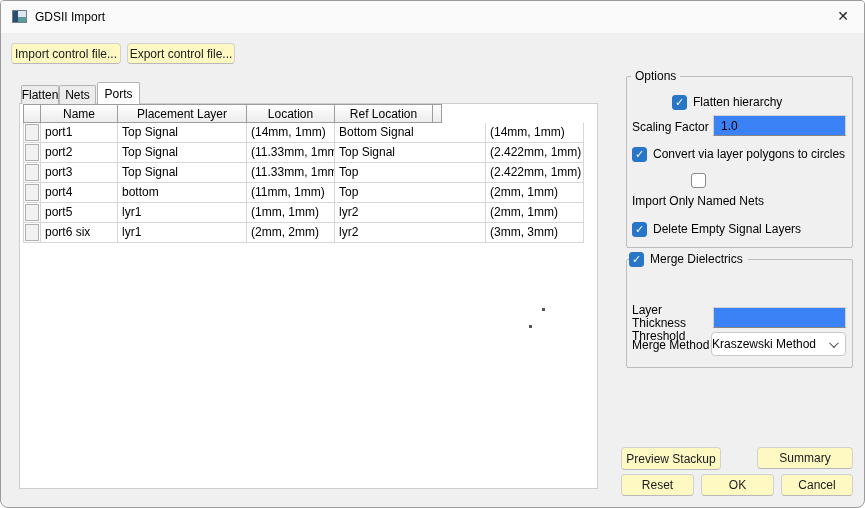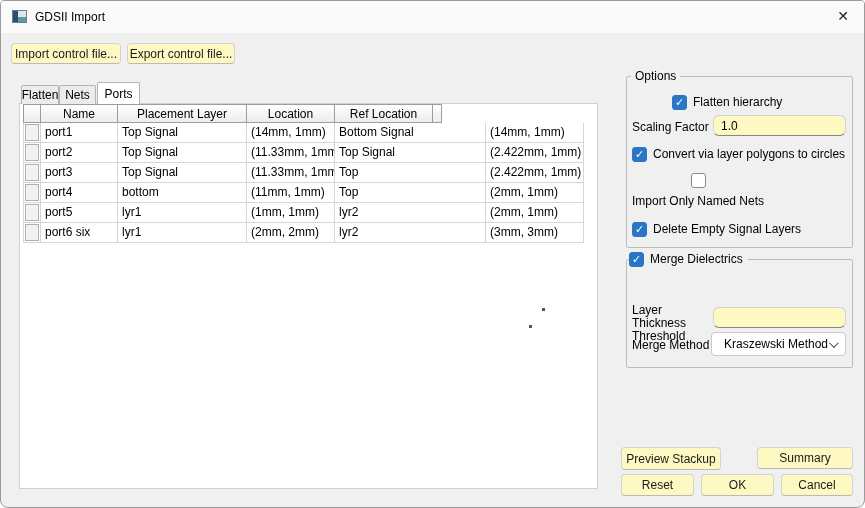--- a/index.html
+++ b/index.html
@@ -61,33 +61,33 @@
   .grp-title{left:630px;top:68px;background:#f0f0f0;padding:0 4px;font-size:12px;color:#000;}
   .optrow{display:flex;align-items:center;gap:6px;font-size:12px;color:#000;height:16px;}
   .merge-title{left:628px;top:250px;background:#f0f0f0;padding-right:5px;z-index:2;}
   .cb{width:15px;height:15px;border:1px solid #8a8a8a;border-radius:3px;background:#fff;flex:0 0 15px;}
   .cb.checked{background:var(--accent,#2a76c6);border-color:var(--accent,#2a76c6);}
   .cb.checked::after{content:"\2713";display:block;color:#fff;font-size:11px;line-height:14px;
     text-align:center;font-family:"DejaVu Sans",sans-serif;}
   .row-flatten{left:631px;top:93px;margin-left:40px;}
   .lbl{font-size:12px;color:#000;}
   .lbl-scaling{left:631px;top:119px;}
-  .txtinput{background:#fef9c3;border:1px solid #d1d1d1;border-bottom-color:#868686;border-radius:6px;
+  .txtinput{background:#3b82f6;border:1px solid #d1d1d1;border-bottom-color:#868686;border-radius:0;
     font-size:12px;padding:0 0 0 7px;color:#000;outline:none;}
   .in-scaling{left:712px;top:114px;width:133px;height:21px;}
   .row-convert{left:631px;top:145px;}
   .row-namednets{left:631px;top:172px;flex-direction:column;}
   .row-deleteempty{left:631px;top:220px;}
   .row-usethresh{left:631px;top:281px;}
   .lbl-thresh{left:631px;top:303px;width:82px;line-height:13px;}
   .in-thresh{left:712px;top:306px;width:133px;height:21px;}
   .lbl-method{left:631px;top:337px;}
   .combo{left:710px;top:331px;width:135px;height:24px;background:#fff;border:1px solid #c9c9c9;
     border-radius:4px;display:flex;align-items:center;justify-content:space-between;
-    padding:0 9px 0 12px;font-size:12px;color:#000;}
+    padding:0 9px 0 0;font-size:12px;color:#000;}
   .chev{width:7px;height:7px;border-right:1.4px solid #444;border-bottom:1.4px solid #444;
     transform:rotate(45deg) translateY(-2px);}
 </style>
 </head>
 <body>
 
 <div class="window">
 
   <div class="abs titlebar">
     <div class="abs app-icon">

